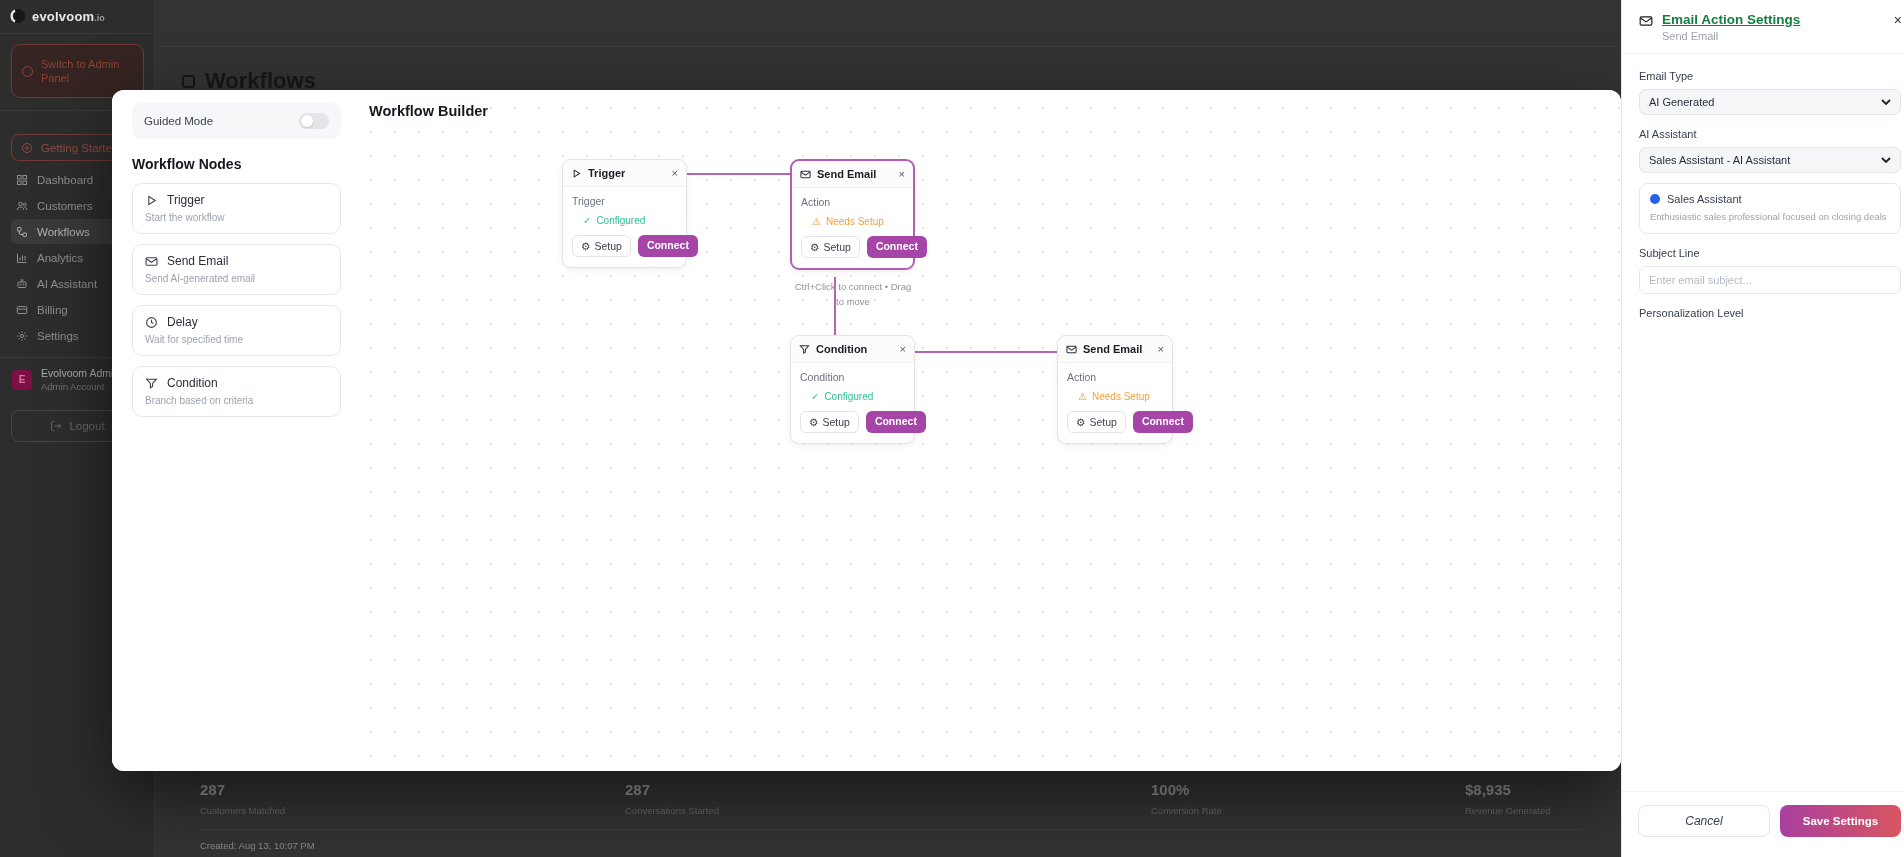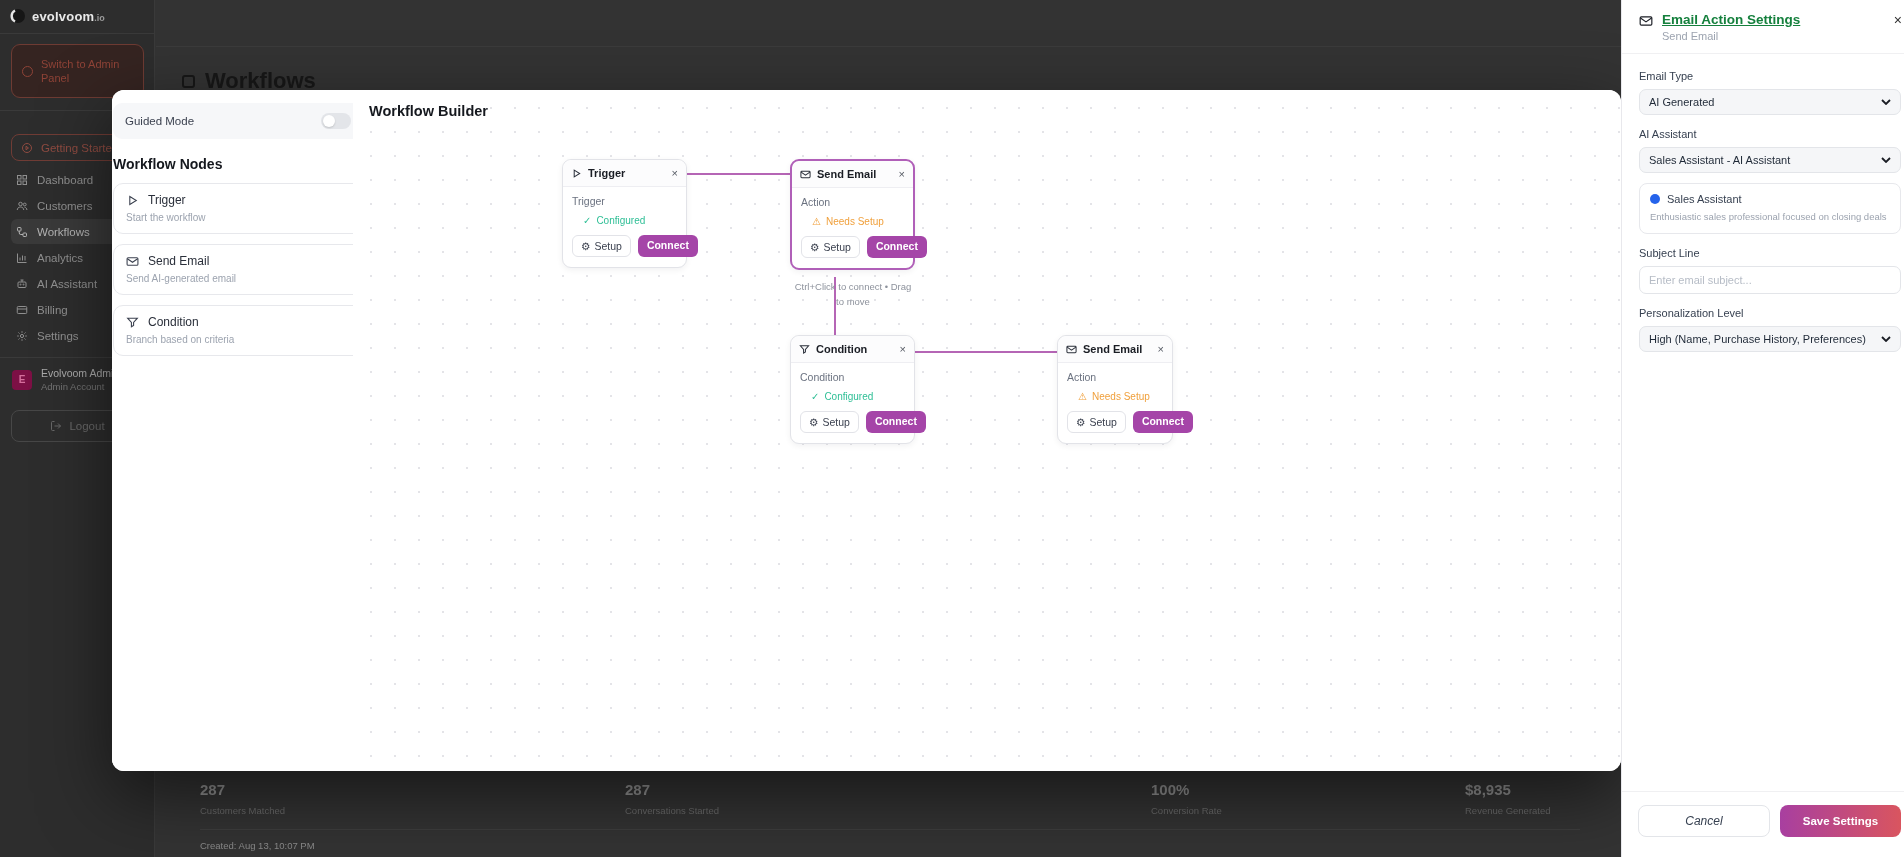--- a/index.html
+++ b/index.html
@@ -33,21 +33,21 @@
   .bg-heading .icn { width:13px; height:13px; border:2.5px solid #171717; border-radius:3px; }
 
   .bg-stat { position:absolute; top:781px; }
   .bg-stat .v { font-size:15px; font-weight:bold; color:#8f8f8f; }
   .bg-stat .l { font-size:9.5px; color:#696969; margin-top:7px; }
   .bg-divider { position:absolute; left:200px; top:829px; width:1380px; border-top:1px solid #3e3e3e; }
   .bg-created { position:absolute; left:200px; top:840px; font-size:9.5px; color:#8a8a8a; }
 
   
   .modal { position:absolute; left:112px; top:90px; width:1509px; height:681px; background:#ffffff; border-radius:12px; box-shadow:0 24px 70px rgba(0,0,0,.55); overflow:hidden; }
-  .palette { position:absolute; left:0; top:0; width:256px; height:681px; background:#fff; border-right:4px solid #be185d; padding:13px 1px; }
+  .palette { position:absolute; left:0; top:0; width:256px; height:681px; background:#fff; border-right:7px solid #be185d; padding:13px 20px; }
   .guided-card { background:#f6f7f9; border-radius:9px; height:36px; display:flex; align-items:center; justify-content:space-between; padding:0 12px; }
   .guided-card .lbl { font-size:11.5px; color:#3c4250; }
   .toggle { width:30px; height:16px; border-radius:8px; background:#e3e5e9; position:relative; }
   .toggle .knob { position:absolute; left:2px; top:2px; width:12px; height:12px; background:#fff; border-radius:50%; box-shadow:0 1px 2px rgba(0,0,0,.15); }
   .palette h3 { font-size:14px; color:#15181e; margin:17px 0 11px; }
   .pal-card { border:1px solid #e7e8ec; border-radius:10px; padding:9px 12px 10px; margin-bottom:10px; background:#fff; }
   .pal-card .row { display:flex; align-items:center; gap:9px; color:#2a2f3a; }
   .pal-card .ttl { font-size:12px; color:#2a2f3a; }
   .pal-card .dsc { font-size:10px; color:#9ca3af; margin-top:5px; }
   .pal-card svg { color:#3c4250; flex:0 0 auto; }
@@ -250,20 +250,30 @@
               <rect x="2" y="5" width="20" height="14" rx="2"></rect>
               <path d="M2.5 7l9.5 6.5L21.5 7"></path>
             </svg>
           <span class="ttl">Send Email</span>
         </div>
         <div class="dsc">Send AI-generated email</div>
       </div>
       <div class="pal-card">
         <div class="row">
           <svg width="13" height="13" viewBox="0 0 24 24" fill="none" stroke="currentColor" stroke-width="2">
+              <circle cx="12" cy="12" r="9"></circle>
+              <path d="M12 7v5l3.5 2"></path>
+            </svg>
+          <span class="ttl">Delay</span>
+        </div>
+        <div class="dsc">Wait for specified time</div>
+      </div>
+      <div class="pal-card">
+        <div class="row">
+          <svg width="13" height="13" viewBox="0 0 24 24" fill="none" stroke="currentColor" stroke-width="2">
               <path d="M3 4h18l-7 8v5.5L10 20v-8z"></path>
             </svg>
           <span class="ttl">Condition</span>
         </div>
         <div class="dsc">Branch based on criteria</div>
       </div>
     </div>
 
     <div class="canvas">
       <div class="canvas-title">Workflow Builder</div>
@@ -412,26 +422,20 @@
           <span class="dot"></span>
           <span class="nm">Sales Assistant</span>
         </div>
         <div class="ds">Enthusiastic sales professional focused on closing deals</div>
       </div>
 
       <div class="fld-label">Subject Line</div>
       <input class="subject-input" type="text" placeholder="Enter email subject..." style="">
 
       <div class="fld-label">Personalization Level</div>
-      <div class="select">
-        <span>High (Name, Purchase History, Preferences)</span>
-        <svg width="10" height="6" viewBox="0 0 10 6" fill="none" stroke="currentColor" stroke-width="1.8">
-            <path d="M1 1l4 4 4-4"></path>
-          </svg>
-      </div>
     </div>
 
     <div class="panel-foot">
       <div class="btn-cancel">Cancel</div>
       <div class="btn-save">Save Settings</div>
     </div>
   </div>
 
 </div>
 

